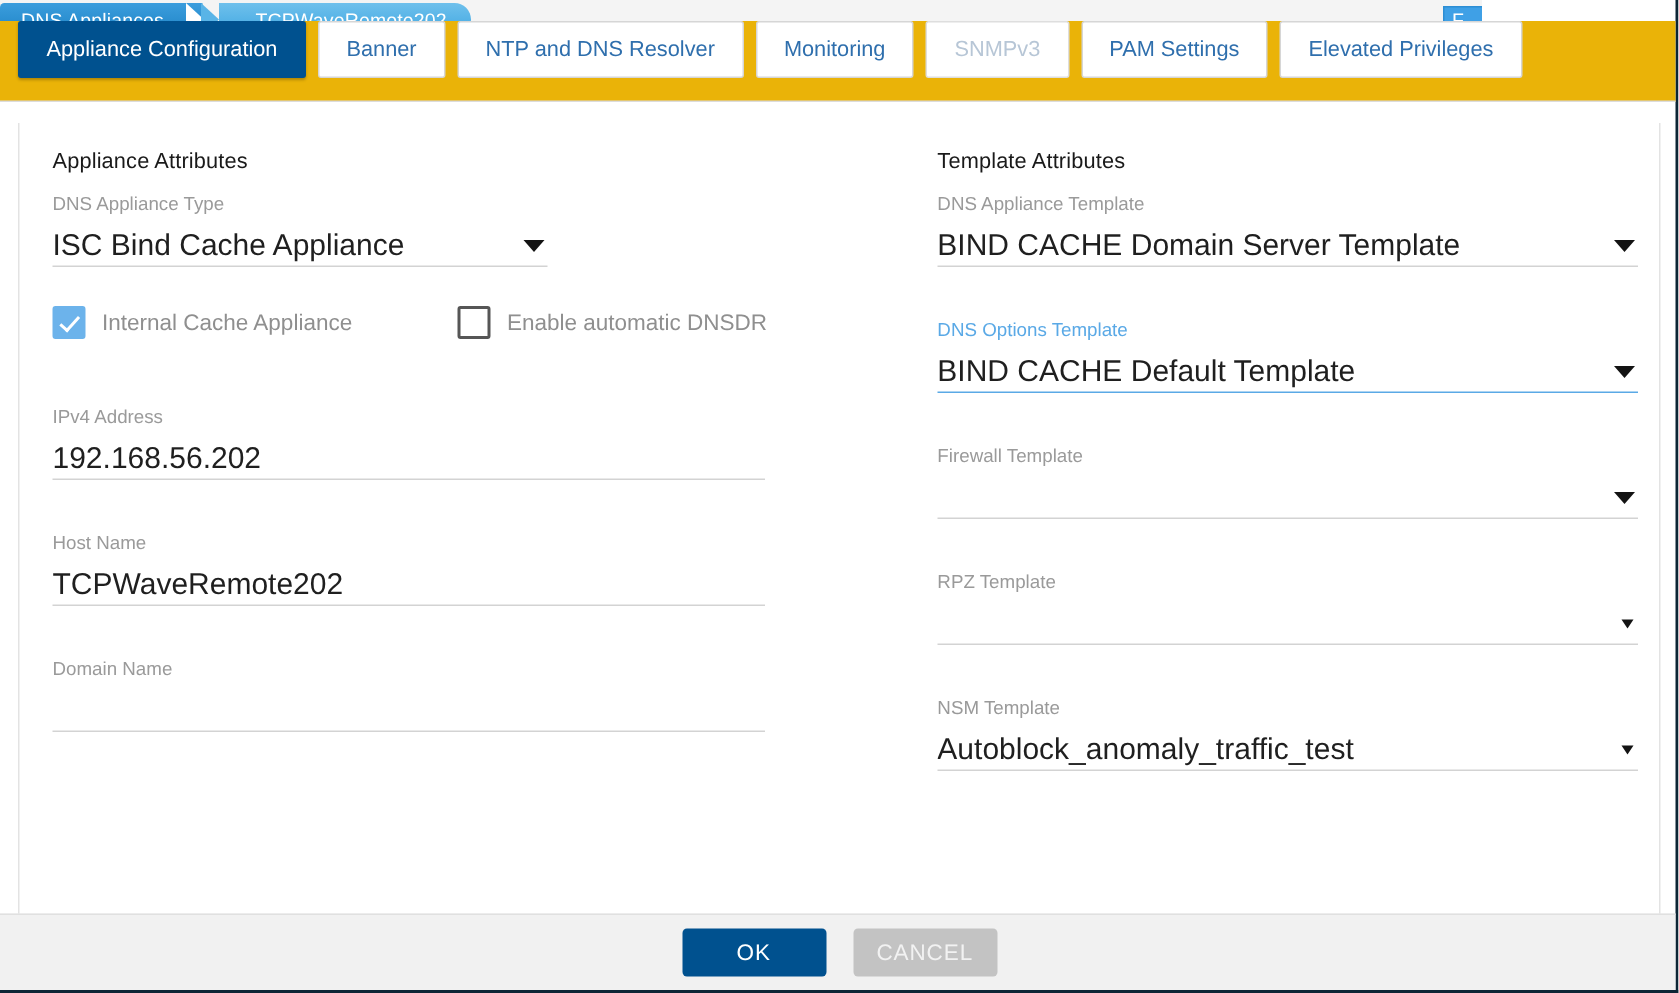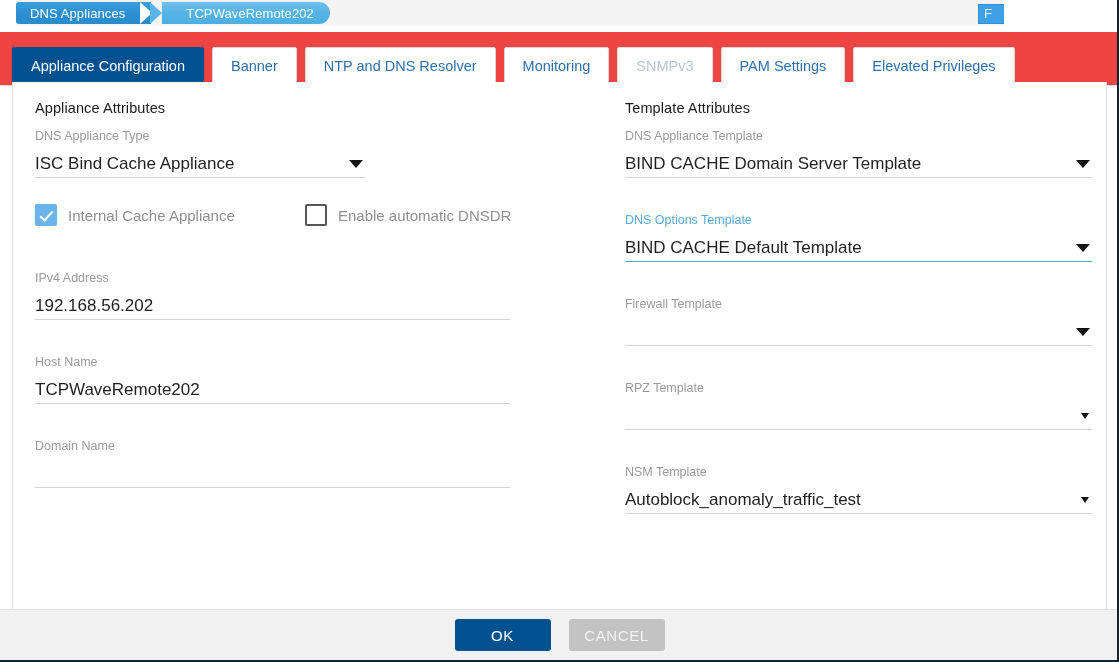--- a/index.html
+++ b/index.html
@@ -19,21 +19,21 @@
     overflow: hidden;
     background: #ffffff;
     box-sizing: border-box;
     border-right: 2px solid #0d2535;
     border-bottom: 2px solid #0d2535;
   }
 
   
   .breadcrumb-bar {
     position: absolute;
-    left: 16px; top: 0;
+    left: 0; top: 0;
     width: 988px;
     height: 26px;
     background: #f4f4f4;
     display: flex;
     align-items: flex-start;
   }
   .crumbs {
     display: flex;
     align-items: stretch;
     height: 22px;
@@ -93,27 +93,27 @@
     line-height: 18px;
     padding-left: 5px;
     box-sizing: border-box;
     overflow: hidden;
     white-space: nowrap;
   }
 
   
   .tabstrip {
     position: absolute;
-    left: 0; top: 32px;
+    left: 0; top: 14px;
     width: 1119px;
     height: 54px;
-    background: #ef4444;
+    background: #eab308;
     border-bottom: 1px solid #dcdcdc;
     display: flex;
-    align-items: flex-end;
+    align-items: flex-start;
     padding-left: 12px;
     box-sizing: border-box;
     overflow: hidden;
   }
   .tab {
     height: 38px;
     min-width: 0;
     display: flex;
     align-items: center;
     justify-content: center;
@@ -177,21 +177,21 @@
   .flabel {
     font-size: 12.5px;
     color: #9a9a9a;
     line-height: 16px;
     margin-bottom: 6px;
     white-space: nowrap;
   }
   .flabel.focused { color: #5aa9e6; }
 
   .fvalue {
-    font-size: 17px;
+    font-size: 20px;
     color: #1f1f1f;
     line-height: 26px;
     height: 28px;
     border-bottom: 1px solid #d3d3d3;
     box-sizing: border-box;
     white-space: nowrap;
     overflow: hidden;
     display: flex;
     align-items: center;
   }

